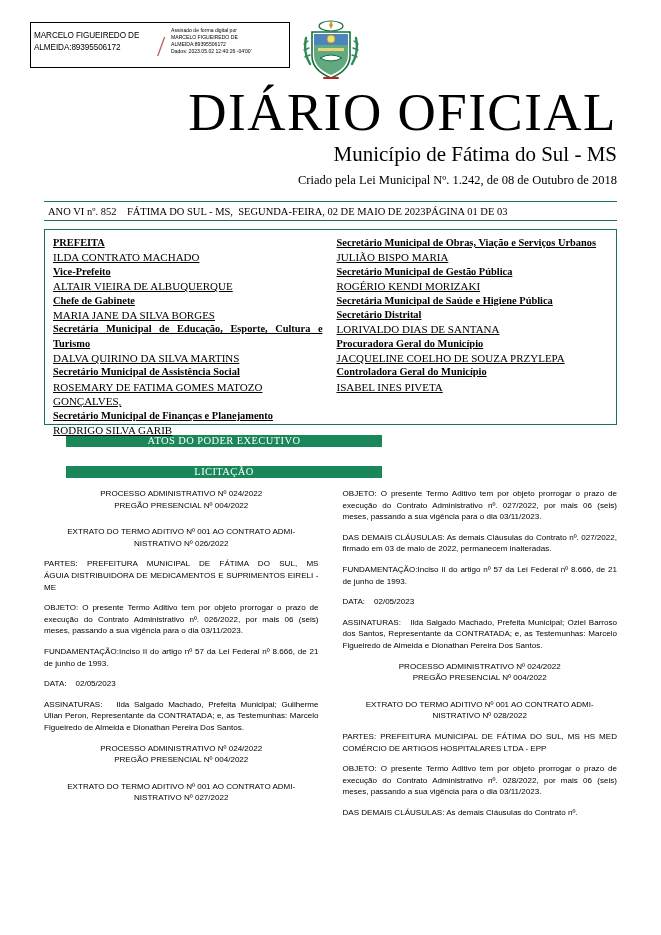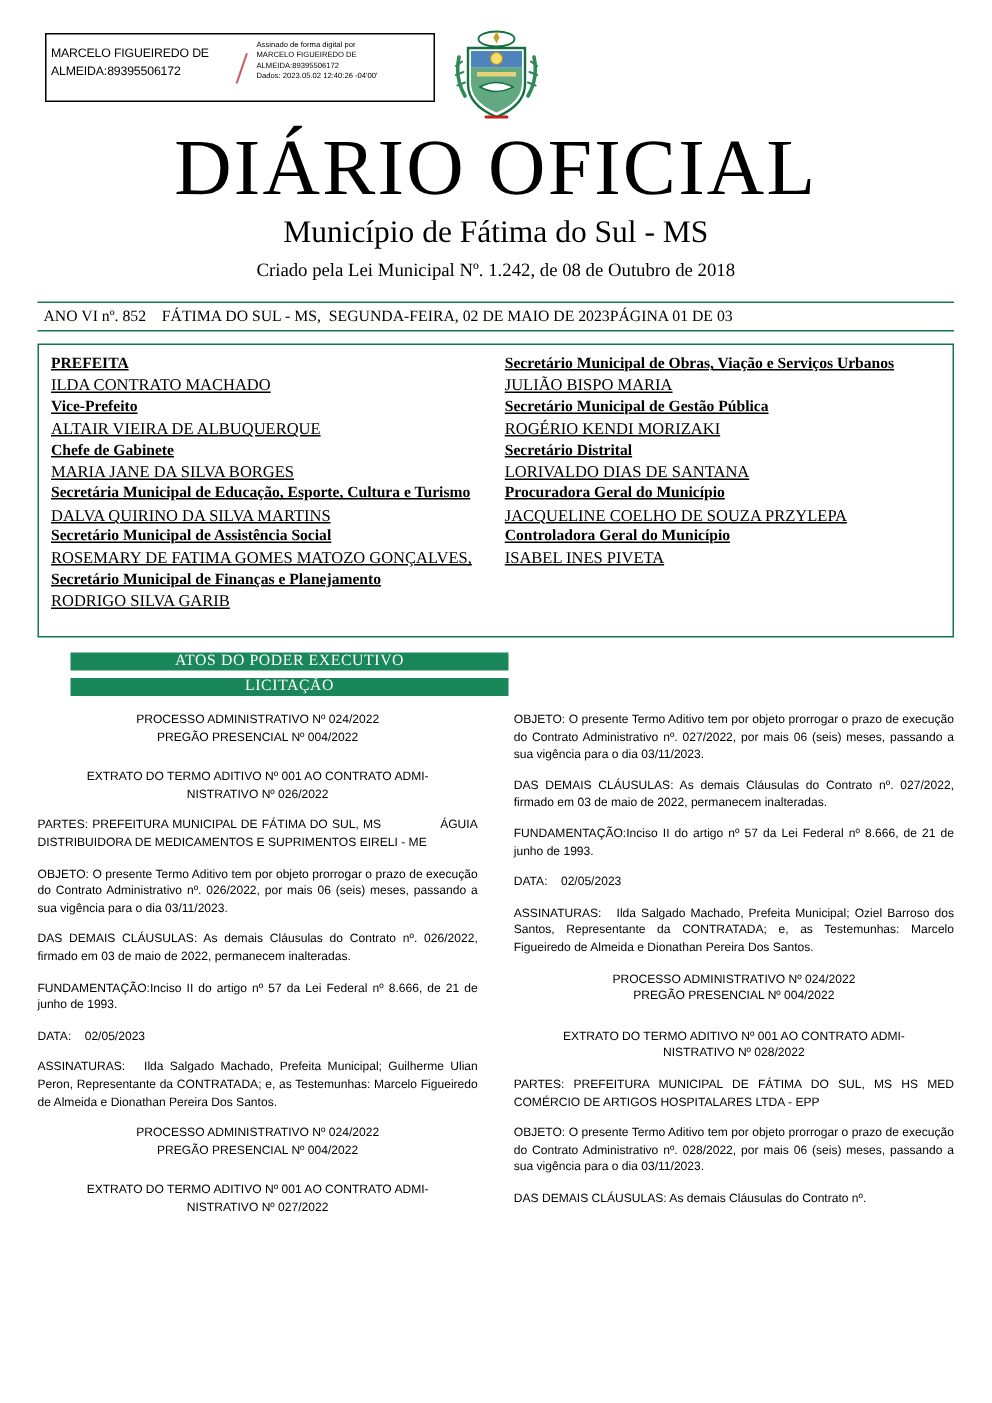--- a/index.html
+++ b/index.html
@@ -13,21 +13,21 @@
     font-family: "Liberation Sans", sans-serif;
     color: #000000;
     position: relative;
     overflow: hidden;
   }
   .page {
     width: 661px;
     height: 935px;
     position: relative;
     box-sizing: border-box;
-    padding: 0 25px;
+    padding: 0 44px;
   }
 
   
   .sig-wrap {
     position: absolute;
     left: 30px;
     top: 22px;
     width: 262px;
     height: 48px;
   }
@@ -77,21 +77,21 @@
     left: 50%;
     top: 18px;
     transform: translateX(-50%);
     width: 58px;
     height: 64px;
   }
 
   
   .masthead {
     padding-top: 86px;
-    text-align: center;
+    text-align: right;
   }
   .dm-title {
     font-family: "Liberation Serif", serif;
     font-size: 53px;
     line-height: 53px;
     letter-spacing: 1.5px;
     font-weight: normal;
     margin: 0;
   }
   .dm-sub {
@@ -156,24 +156,24 @@
   
   .banner {
     background: #19875a;
     color: #ffffff;
     font-family: "Liberation Serif", serif;
     font-size: 10.5px;
     letter-spacing: .4px;
     text-align: center;
     height: 12px;
     line-height: 12px;
-    width: 292px;
+    width: 316px;
   }
   .banner-exec { margin: 10px 0 0 22px; }
-  .banner-lic  { margin: 5px 0 0 22px; }
+  .banner-lic  { margin: 19px 0 0 22px; }
 
   
   .columns {
     display: flex;
     margin-top: 10px;
     height: 472px;
   }
   .col {
     width: 50%;
     box-sizing: border-box;
@@ -249,20 +249,21 @@
       <div class="off-role">Secretário Municipal de Assistência Social</div>
       <div class="off-name">ROSEMARY DE FATIMA GOMES MATOZO GONÇALVES,</div>
       <div class="off-role">Secretário Municipal de Finanças e Planejamento</div>
       <div class="off-name">RODRIGO SILVA GARIB</div>
     </div>
     <div class="off-col right">
       <div class="off-role">Secretário Municipal de Obras, Viação e Serviços Urbanos</div>
       <div class="off-name">JULIÃO BISPO MARIA</div>
       <div class="off-role">Secretário Municipal de Gestão Pública</div>
       <div class="off-name">ROGÉRIO KENDI MORIZAKI</div>
+      <div class="off-role">Secretária Municipal de Saúde e Higiene Pública</div>
       <div class="off-role">Secretário Distrital</div>
       <div class="off-name">LORIVALDO DIAS DE SANTANA</div>
       <div class="off-role">Procuradora Geral do Município</div>
       <div class="off-name">JACQUELINE COELHO DE SOUZA PRZYLEPA</div>
       <div class="off-role">Controladora Geral do Município</div>
       <div class="off-name">ISABEL INES PIVETA</div>
     </div>
   </div>
 
   <div class="banner banner-exec">ATOS DO PODER EXECUTIVO</div>
@@ -275,21 +276,20 @@
         <div>PROCESSO ADMINISTRATIVO Nº 024/2022</div>
         <div>PREGÃO PRESENCIAL Nº 004/2022</div>
       </div>
       <div class="spacer-sm"></div>
       <div class="blk ctr">
         <div>EXTRATO DO TERMO ADITIVO Nº 001 AO CONTRATO ADMI-</div>
         <div>NISTRATIVO Nº 026/2022</div>
       </div>
       <div class="blk nb just">PARTES: PREFEITURA MUNICIPAL DE FÁTIMA DO SUL, MS              ÁGUIA DISTRIBUIDORA DE MEDICAMENTOS E SUPRIMENTOS EIRELI - ME</div>
       <div class="blk just">OBJETO: O presente Termo Aditivo tem por objeto prorrogar o prazo de execução do Contrato Administrativo nº. 026/2022, por mais 06 (seis) meses, passando a sua vigência para o dia 03/11/2023.</div>
-      <div class="blk just">DAS DEMAIS CLÁUSULAS: As demais Cláusulas do Contrato nº. 026/2022, firmado em 03 de maio de 2022, permanecem inalteradas.</div>
       <div class="blk just">FUNDAMENTAÇÃO:Inciso II do artigo nº 57 da Lei Federal nº 8.666, de 21 de junho de 1993.</div>
       <div class="blk nb">DATA:    02/05/2023</div>
       <div class="blk just nb">ASSINATURAS:   Ilda Salgado Machado, Prefeita Municipal; Guilherme Ulian Peron, Representante da CONTRATADA; e, as Testemunhas: Marcelo Figueiredo de Almeida e Dionathan Pereira Dos Santos.</div>
       <div class="blk ctr">
         <div>PROCESSO ADMINISTRATIVO Nº 024/2022</div>
         <div>PREGÃO PRESENCIAL Nº 004/2022</div>
       </div>
       <div class="spacer-sm"></div>
       <div class="blk ctr">
         <div>EXTRATO DO TERMO ADITIVO Nº 001 AO CONTRATO ADMI-</div>

